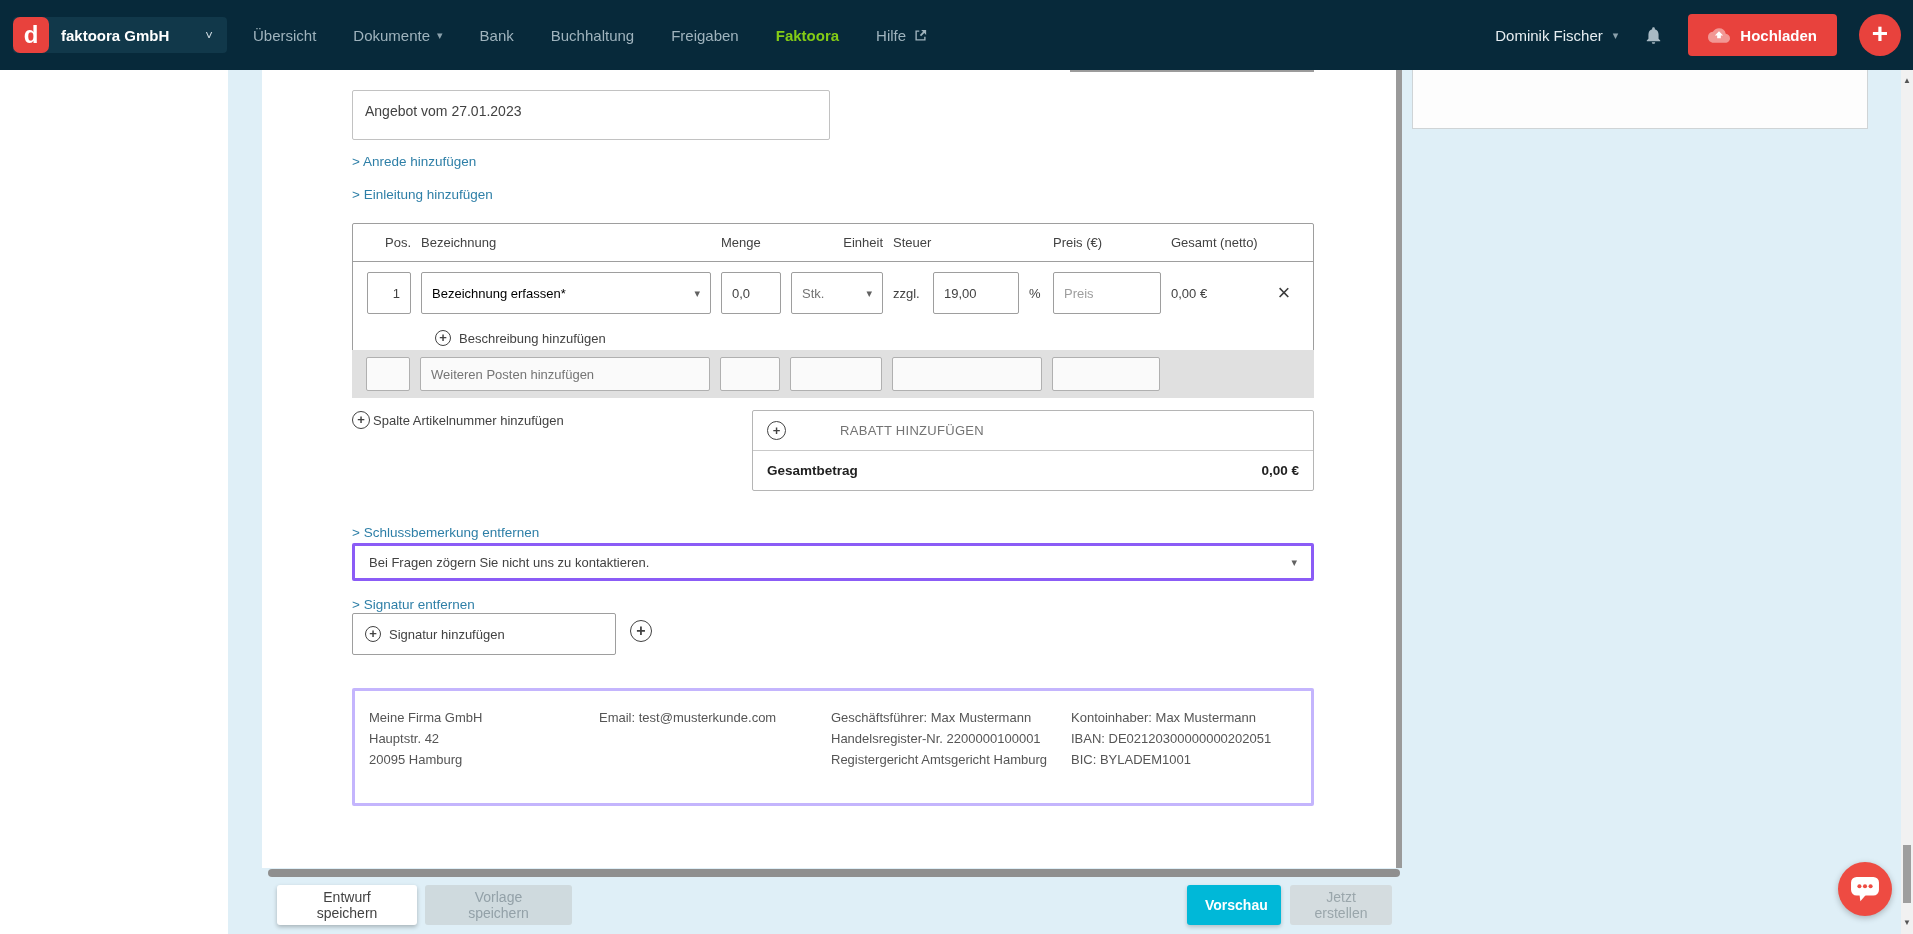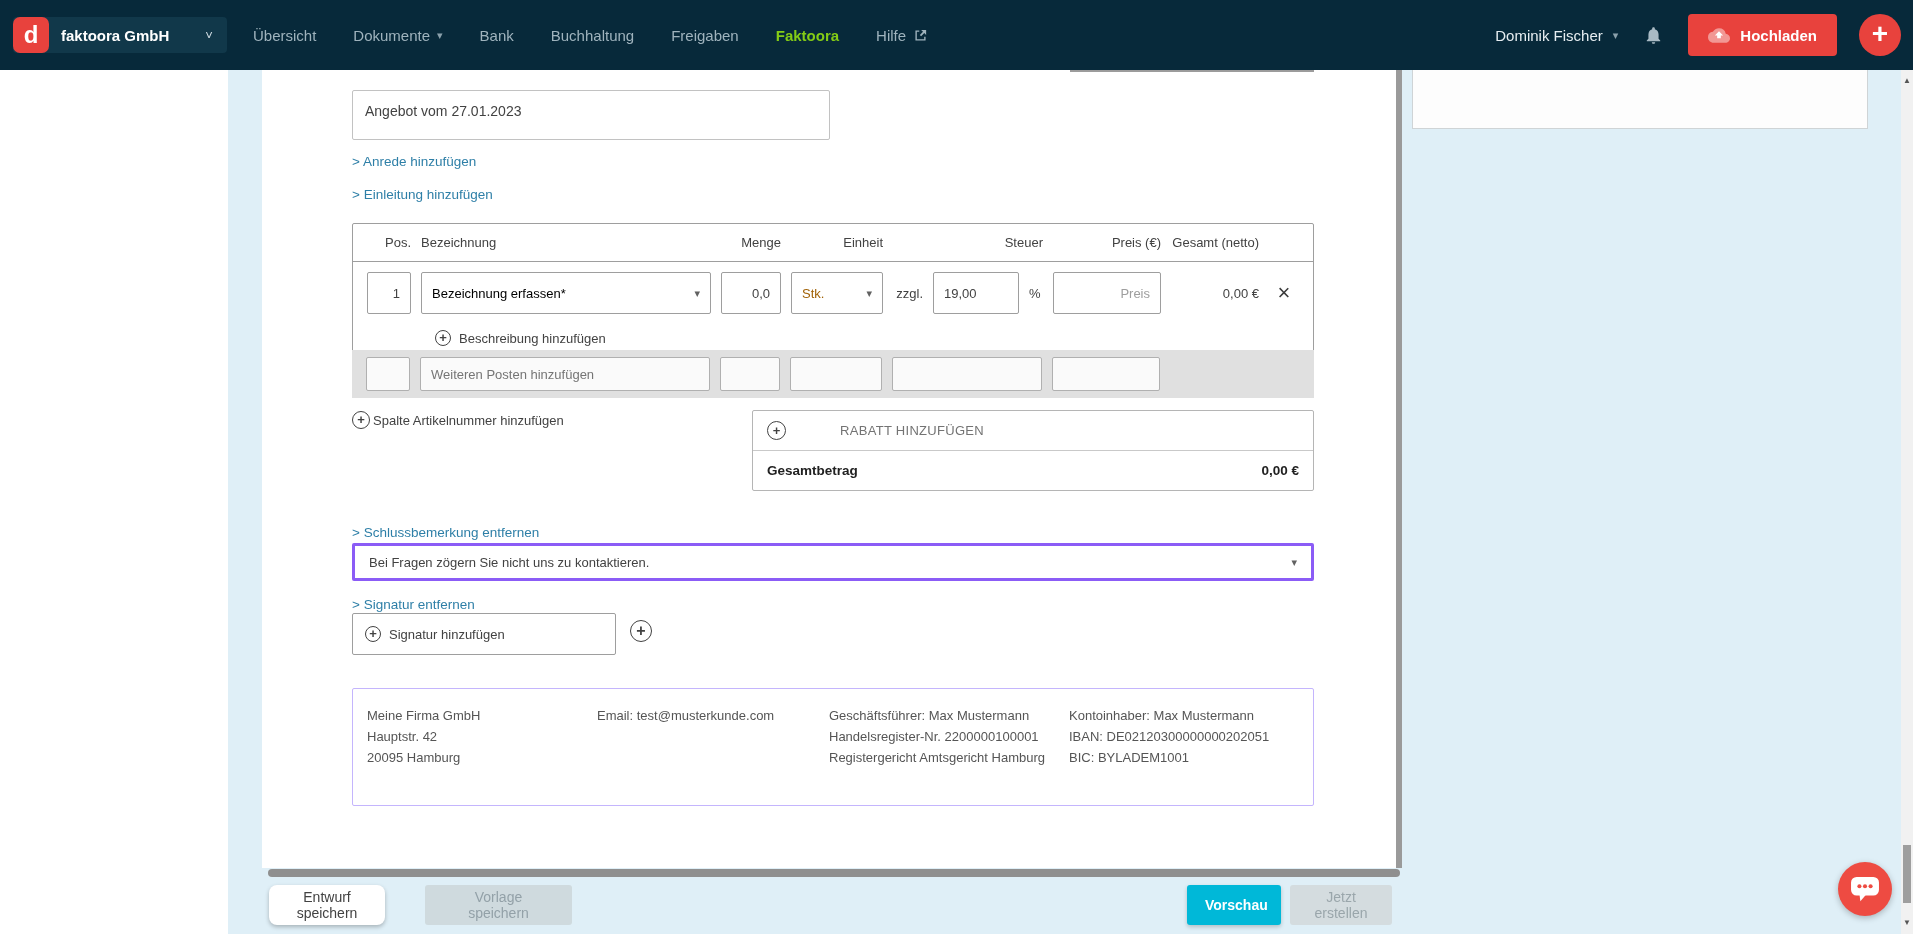--- a/index.html
+++ b/index.html
@@ -58,21 +58,21 @@
 
   
   .items-table { position:absolute; left:90px; top:153px; width:962px; border:1px solid #9e9e9e;
             border-radius:2px; background:#fff; }
   .t-head { display:flex; align-items:center; gap:10px; height:38px; border-bottom:1px solid #9e9e9e;
             padding:0 14px; font-size:13px; color:#424242; }
   .t-row { display:flex; align-items:center; gap:10px; padding:10px 14px 0 14px; }
   .c-pos{width:44px;} .c-name{width:290px;} .c-qty{width:60px;} .c-unit{width:92px;}
   .c-zzgl{width:30px;} .c-tax{width:86px;} .c-pct{width:14px;} .c-price{width:108px;}
   .c-steuer{width:150px;} .c-total{flex:1;} .c-close{width:30px;}
-  .ta-c{text-align:right;} .ta-r{text-align:right;} .ta-l{text-align:left;}
+  .ta-c{text-align:right;} .ta-r{} .ta-l{text-align:left;}
   .fld { height:42px; border:1px solid #9e9e9e; border-radius:2px; background:#fff; font-size:13px;
             color:#424242; font-family:inherit; }
   input.fld { padding:0 10px; }
   input.fld::placeholder { color:#9e9e9e; }
   .fake-select { display:flex; align-items:center; justify-content:space-between; padding:0 10px; cursor:pointer; }
   .fake-select .sel-caret { color:#616161; font-size:11px; }
   .sel-text { color:#000000; }
   .inline-label { font-size:13px; color:#424242; }
   .row-total { font-size:13px; color:#424242; }
   .close-x { font-size:22px; color:#3c3c3c; cursor:pointer; text-align:center; line-height:1; }
@@ -109,30 +109,30 @@
             padding:0 14px; cursor:pointer; background:#fff; }
   .closing-text { font-size:13px; color:#424242; }
 
   
   .sig-box { position:absolute; left:90px; top:543px; width:264px; height:42px; border:1px solid #9e9e9e;
             border-radius:2px; display:flex; align-items:center; padding:0 12px; cursor:pointer; background:#fff; }
   .sig-plus { position:absolute; left:368px; top:550px; }
   .sig-plus .oplus { width:22px; height:22px; min-width:22px; font-size:16px; }
 
   
-  .doc-footer { position:absolute; left:90px; top:618px; width:962px; min-height:118px; border:1px solid #c4b5fd;
+  .doc-footer { position:absolute; left:90px; top:618px; width:962px; min-height:118px; border:3px solid #c4b5fd;
             border-radius:2px; display:flex; padding:16px 14px; background:#fff; }
   .f-col { font-size:13px; color:#555555; line-height:21px; }
   .f-col1{width:230px;} .f-col2{width:232px;} .f-col3{width:240px;} .f-col4{flex:1;}
 
   
   .abtn { position:absolute; top:885px; height:40px; border-radius:3px; font-size:14px; font-family:inherit;
             border:none; cursor:pointer; padding:0 18px; }
-  .btn-draft { left:269px; width:116px; background:#ffffff; color:#424242;
-            box-shadow:0 2px 4px rgba(0,0,0,.25);border-radius:8px; }
+  .btn-draft { left:277px; width:140px; background:#ffffff; color:#424242;
+            box-shadow:0 2px 4px rgba(0,0,0,.25); }
   .btn-template { left:425px; width:147px; background:#cfdade; color:#93a1a8; cursor:default; }
   .btn-preview { left:1187px; width:94px; background:#00b8d8; color:#ffffff; font-weight:700;
             box-shadow:0 2px 4px rgba(0,0,0,.2); }
   .btn-create { left:1290px; width:102px; background:#d4dcdf; color:#9aa6ab; cursor:default; }
 
   
   .win-scrollbar { position:absolute; right:0; top:70px; width:12px; height:864px; background:#f1f1f1; z-index:40; }
   .sb-arrow { position:absolute; left:0; width:12px; height:14px; color:#555; font-size:8px; text-align:center;
             line-height:14px; cursor:pointer; }
   .sb-up { top:4px; } .sb-down { bottom:4px; }
@@ -225,21 +225,21 @@
       </div>
 
       <div class="t-row">
         <input class="fld c-pos ta-c" readonly="" value="1" style="">
         <div class="fld c-name fake-select">
           <span class="sel-text">Bezeichnung erfassen*</span>
           <span class="sel-caret">▾</span>
         </div>
         <input class="fld c-qty ta-r" readonly="" value="0,0" style="">
         <div class="fld c-unit fake-select">
-          <span class="sel-text" style="color:#a16207;">Stk.</span>
+          <span class="sel-text" style="color:#737373;">Stk.</span>
           <span class="sel-caret">▾</span>
         </div>
         <span class="c-zzgl inline-label ta-r">zzgl.</span>
         <input class="fld c-tax ta-l" readonly="" value="19,00" style="">
         <span class="c-pct inline-label ta-l">%</span>
         <input class="fld c-price ta-r" placeholder="Preis" style="">
         <span class="c-total ta-r row-total">0,00 €</span>
         <span class="c-close close-x">×</span>
       </div>
 

